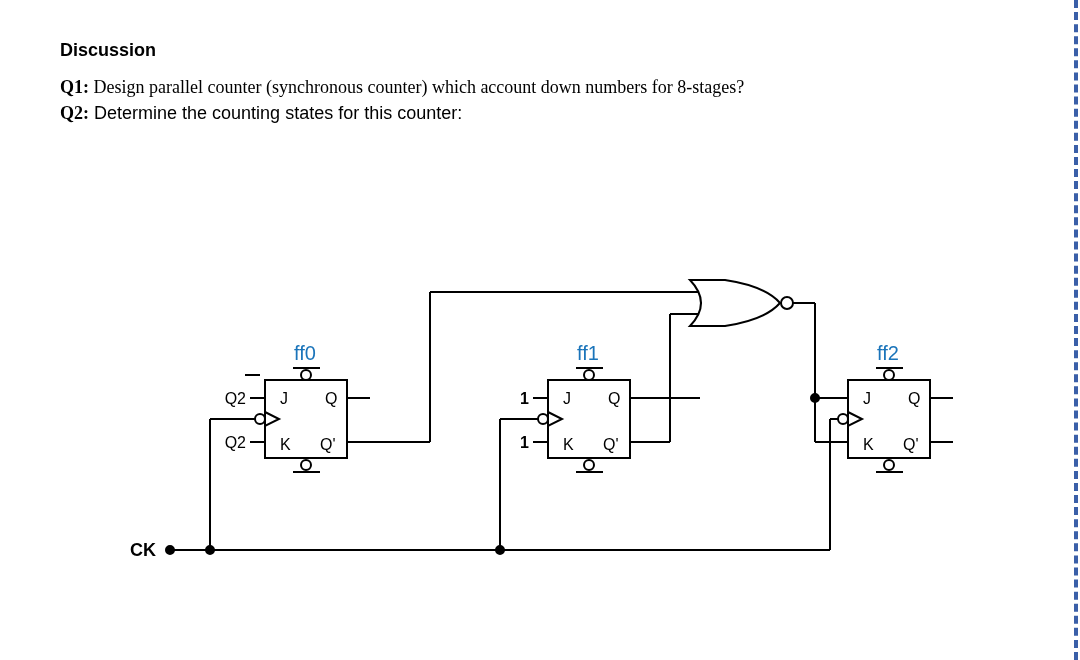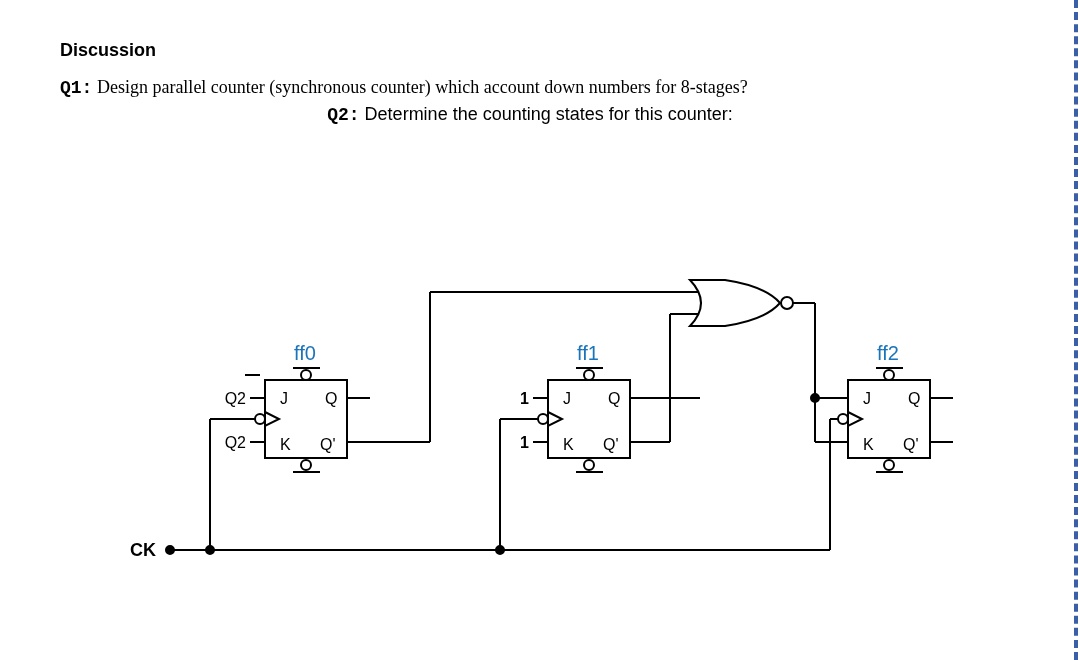--- a/index.html
+++ b/index.html
@@ -28,22 +28,22 @@
   .heading {
     font-family: "Segoe UI", Arial, sans-serif;
     font-weight: 700;
     font-size: 18px;
   }
   .qline {
     font-size: 18px;
     margin-top: 14px;
     line-height: 1.35;
   }
-  .qlabel { font-weight: 700; font-family: Liberation Mono, monospace; }
-  .sans { font-family: "Segoe UI", Arial, sans-serif; text-align: center; }
+  .qlabel { font-weight: 700; font-family: Liberation Serif, serif; }
+  .sans { font-family: "Segoe UI", Arial, sans-serif; }
   .diagram {
     position: absolute;
     left: 0; top: 0;
     width: 1060px; height: 660px;
     pointer-events: none;
   }
   svg text { font-family: Arial, sans-serif; }
   .blue { fill: #1a74ba; }
 </style>
 </head>

